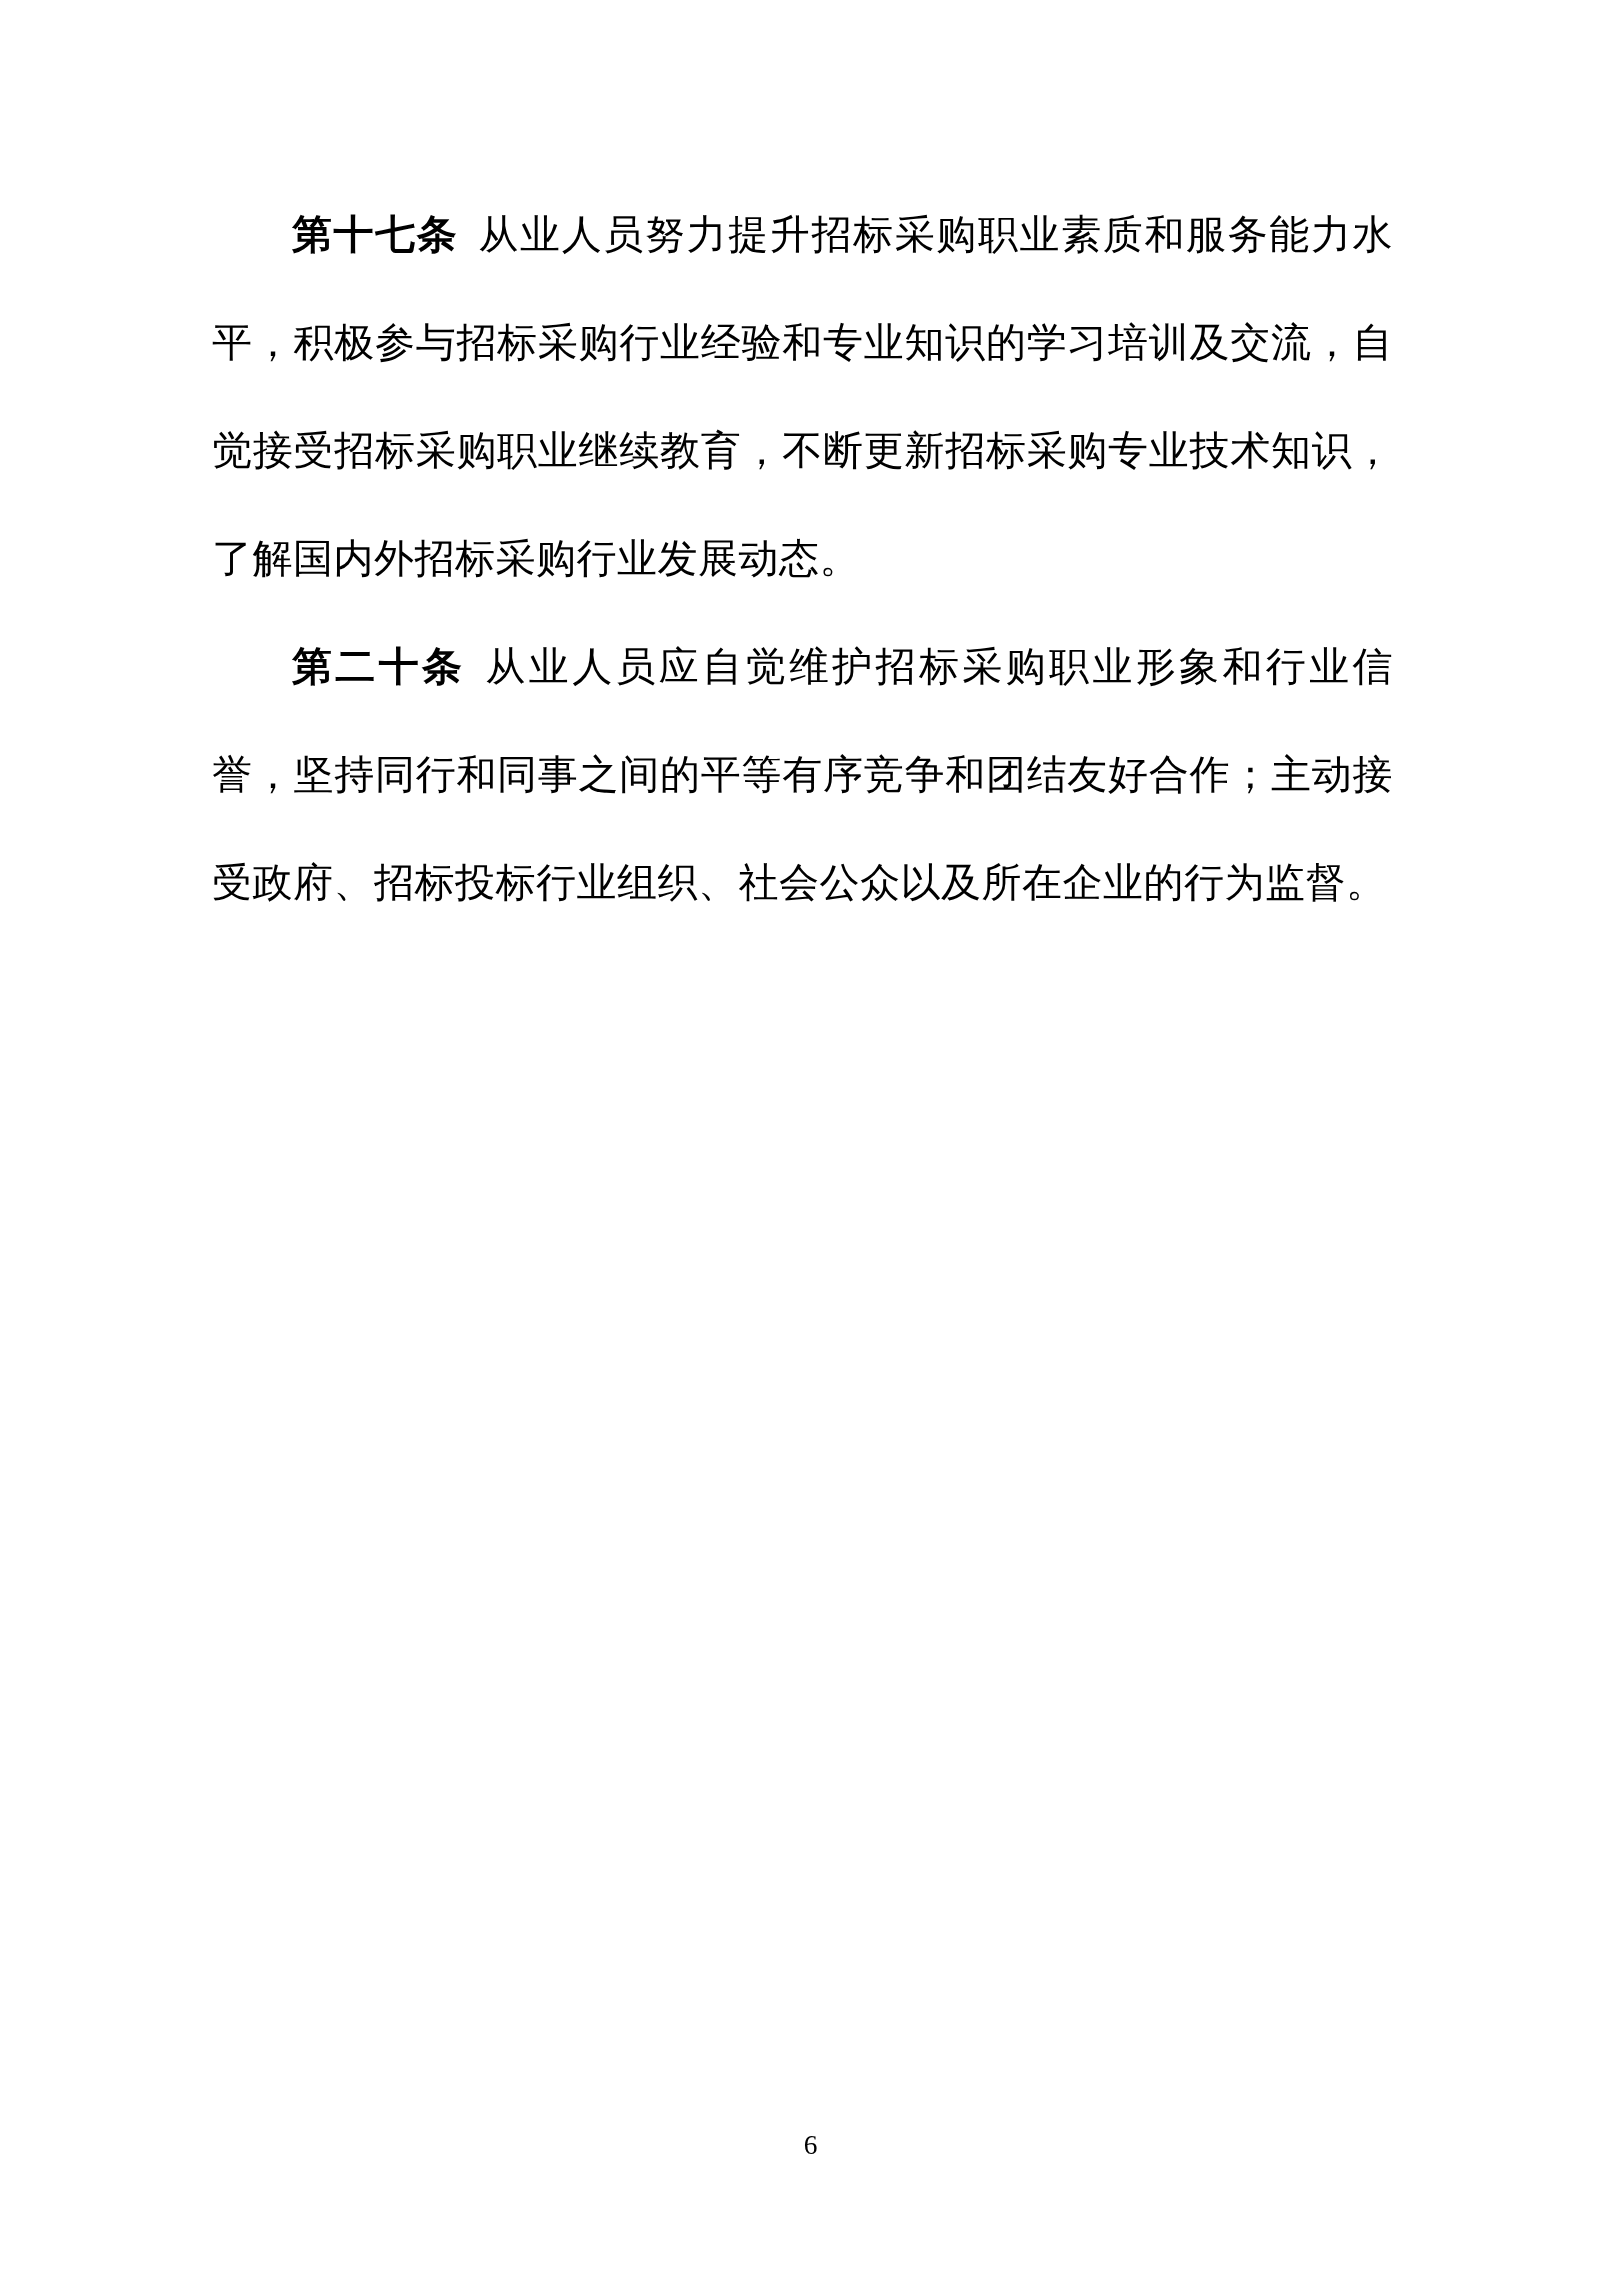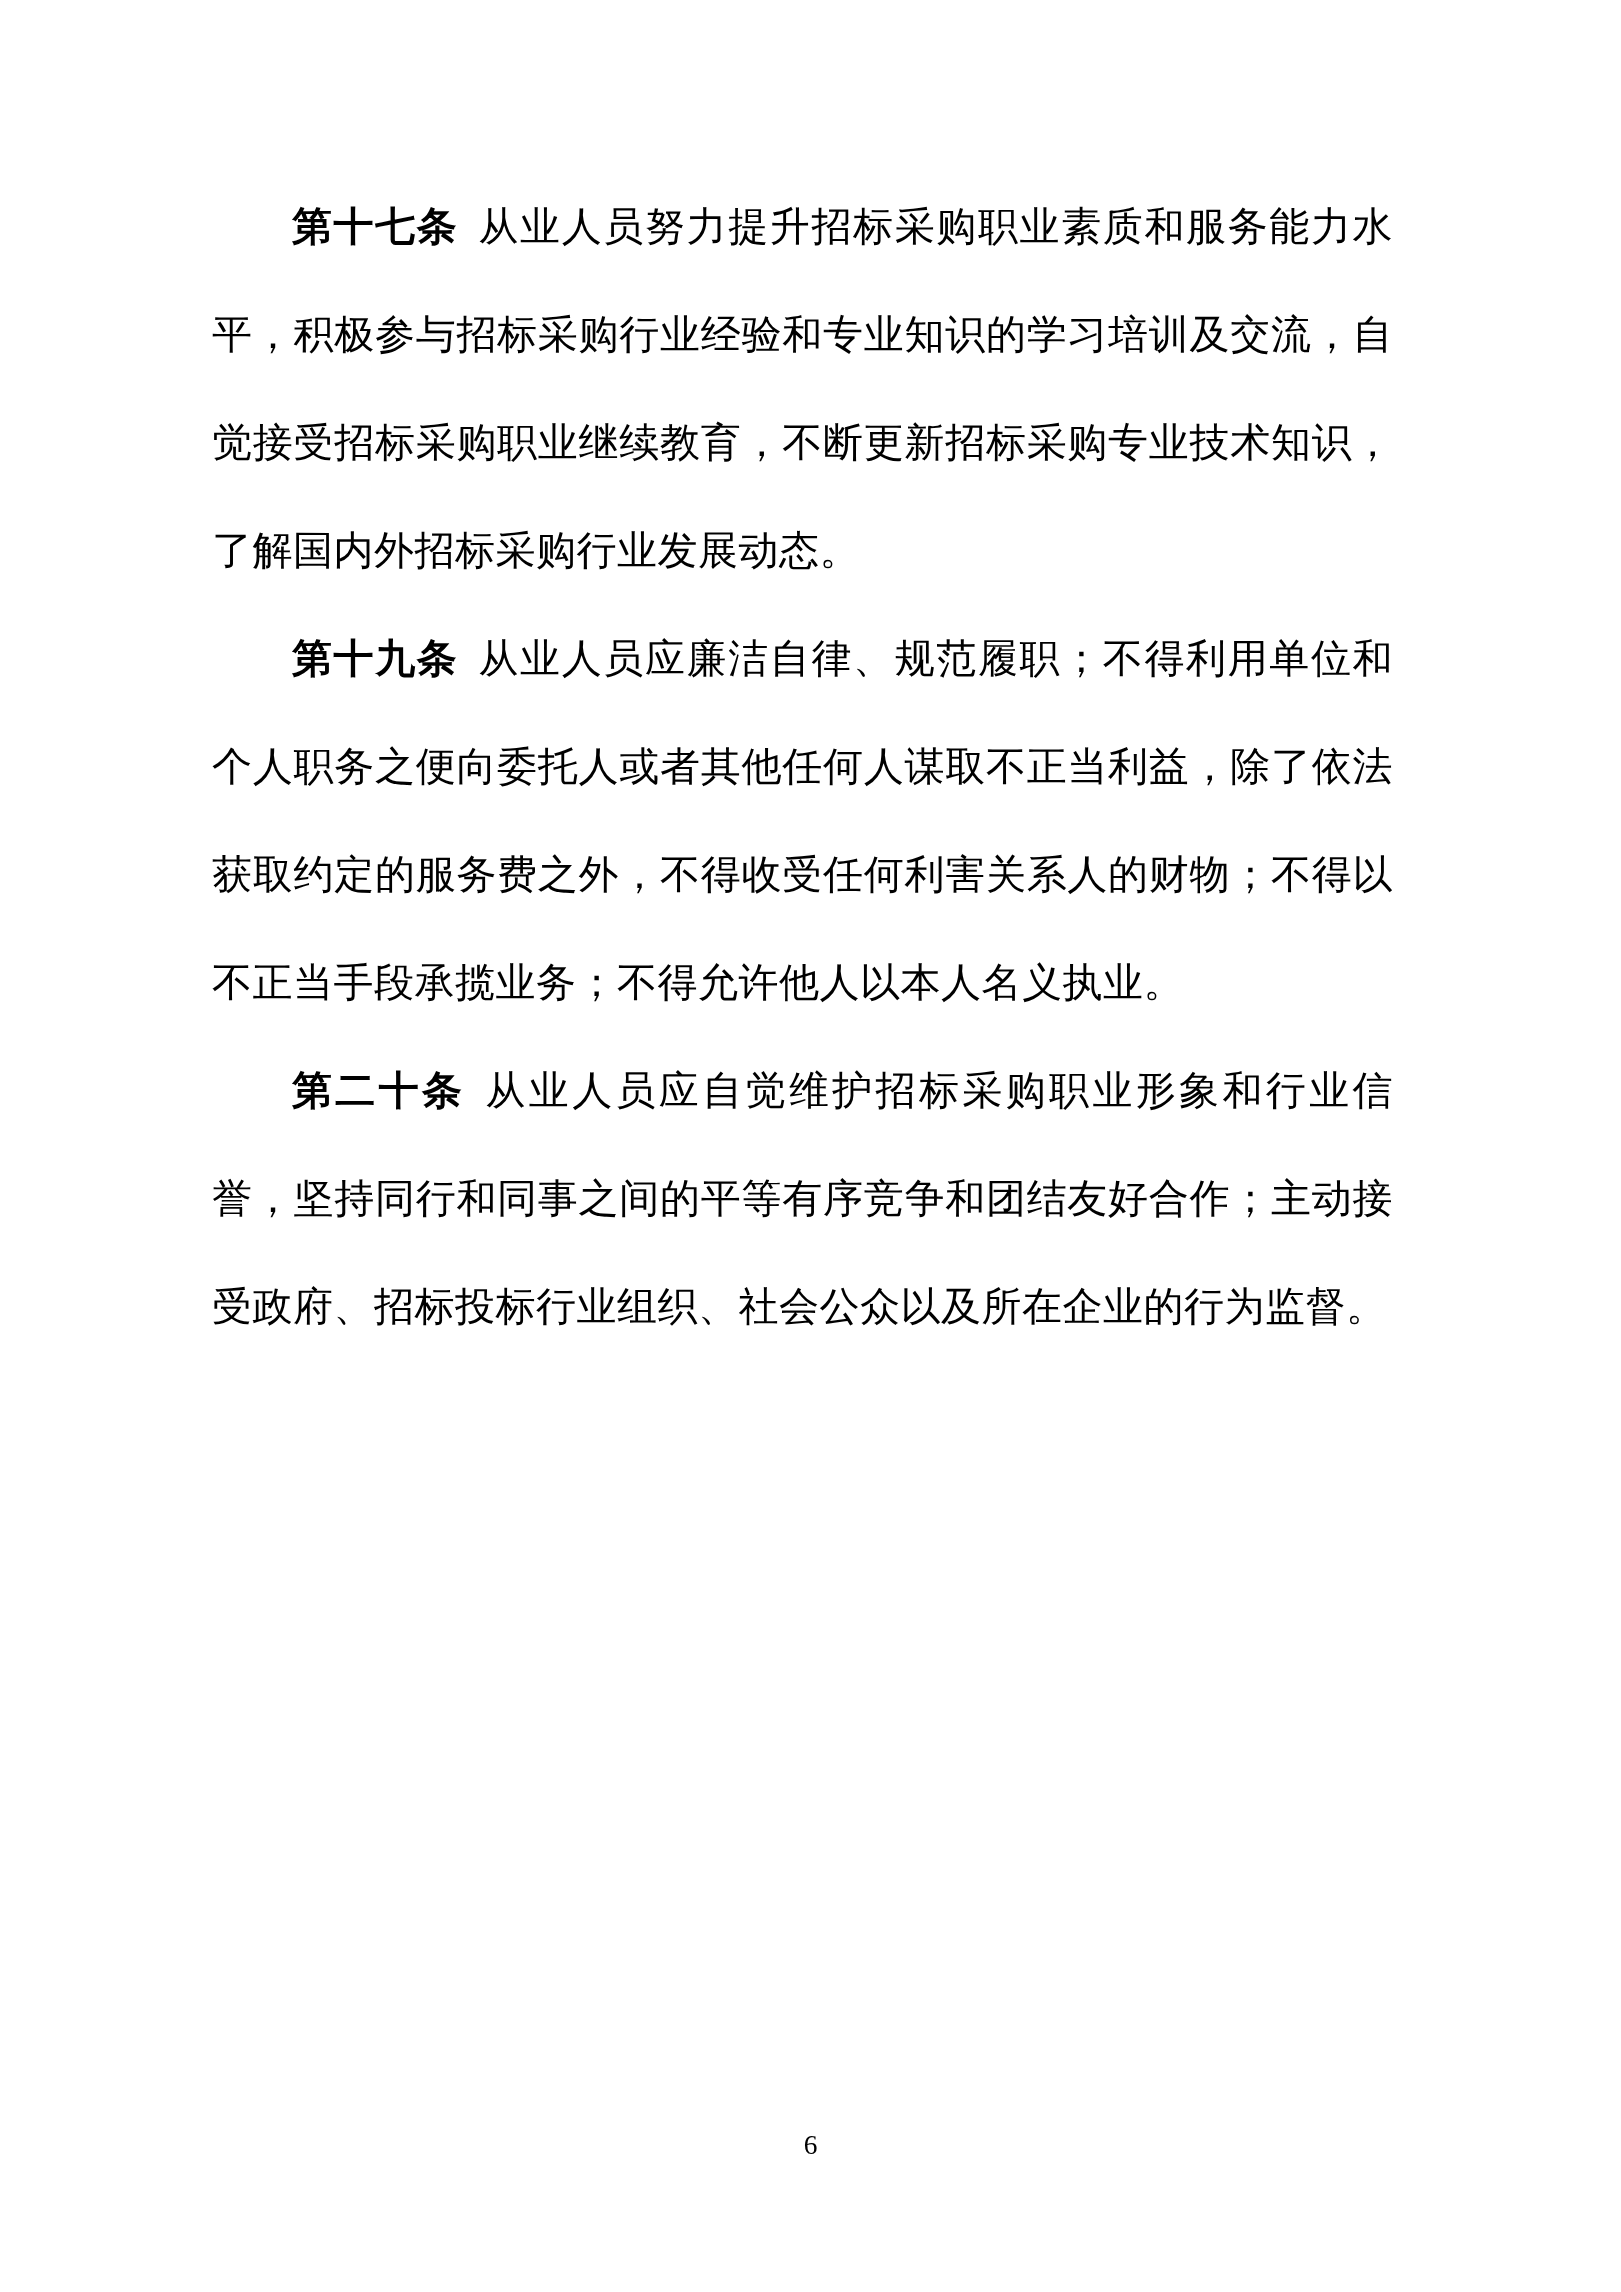--- a/index.html
+++ b/index.html
@@ -12,21 +12,21 @@
     position: relative;
     width: 1621px;
     height: 2293px;
     background: var(--bg);
     color: var(--ink);
     overflow: hidden;
   }
   .content {
     position: absolute;
     left: 212px;
-    top: 172px;
+    top: 180px;
     width: 1181px;
   }
   .para {
     margin: 0;
     padding: 0;
     font-size: 40px;
     line-height: 108px;
     text-align: justify;
     text-justify: inter-character;
     text-indent: 2em;
@@ -53,21 +53,20 @@
 </style>
 </head>
 <body>
 
 <div class="page">
   <div class="content">
 
     <p class="para"><span class="article-heading">第十七条</span><span>从业人员努力提升招标采购职业素质和服务能力水平，积极参与招标采购行业经验和专业知识的学习培训及交流，自觉接受招标采购职业继续教育，不断更新招标采购专业技术知识，了解国内外招标采购行业发展动态。</span></p>
 
 
-    <p class="para"><span class="article-heading">第十九条</span><span>从业人员应廉洁自律、规范履职；不得利用单位和个人职务之便向委托人或者其他任何人谋取不正当利益，除了依法获取约定的服务费之外，不得收受任何利害关系人的财物；不得以不正当手段承揽业务；不得允许他人以本人名义执业。</span></p>
 
     <p class="para"><span class="article-heading">第二十条</span><span>从业人员应自觉维护招标采购职业形象和行业信誉，坚持同行和同事之间的平等有序竞争和团结友好合作；主动接受政府、招标投标行业组织、社会公众以及所在企业的行为监督。</span></p>
 
   </div>
 
   <div class="page-footer">
     <span class="page-number">6</span>
   </div>
 </div>
 

